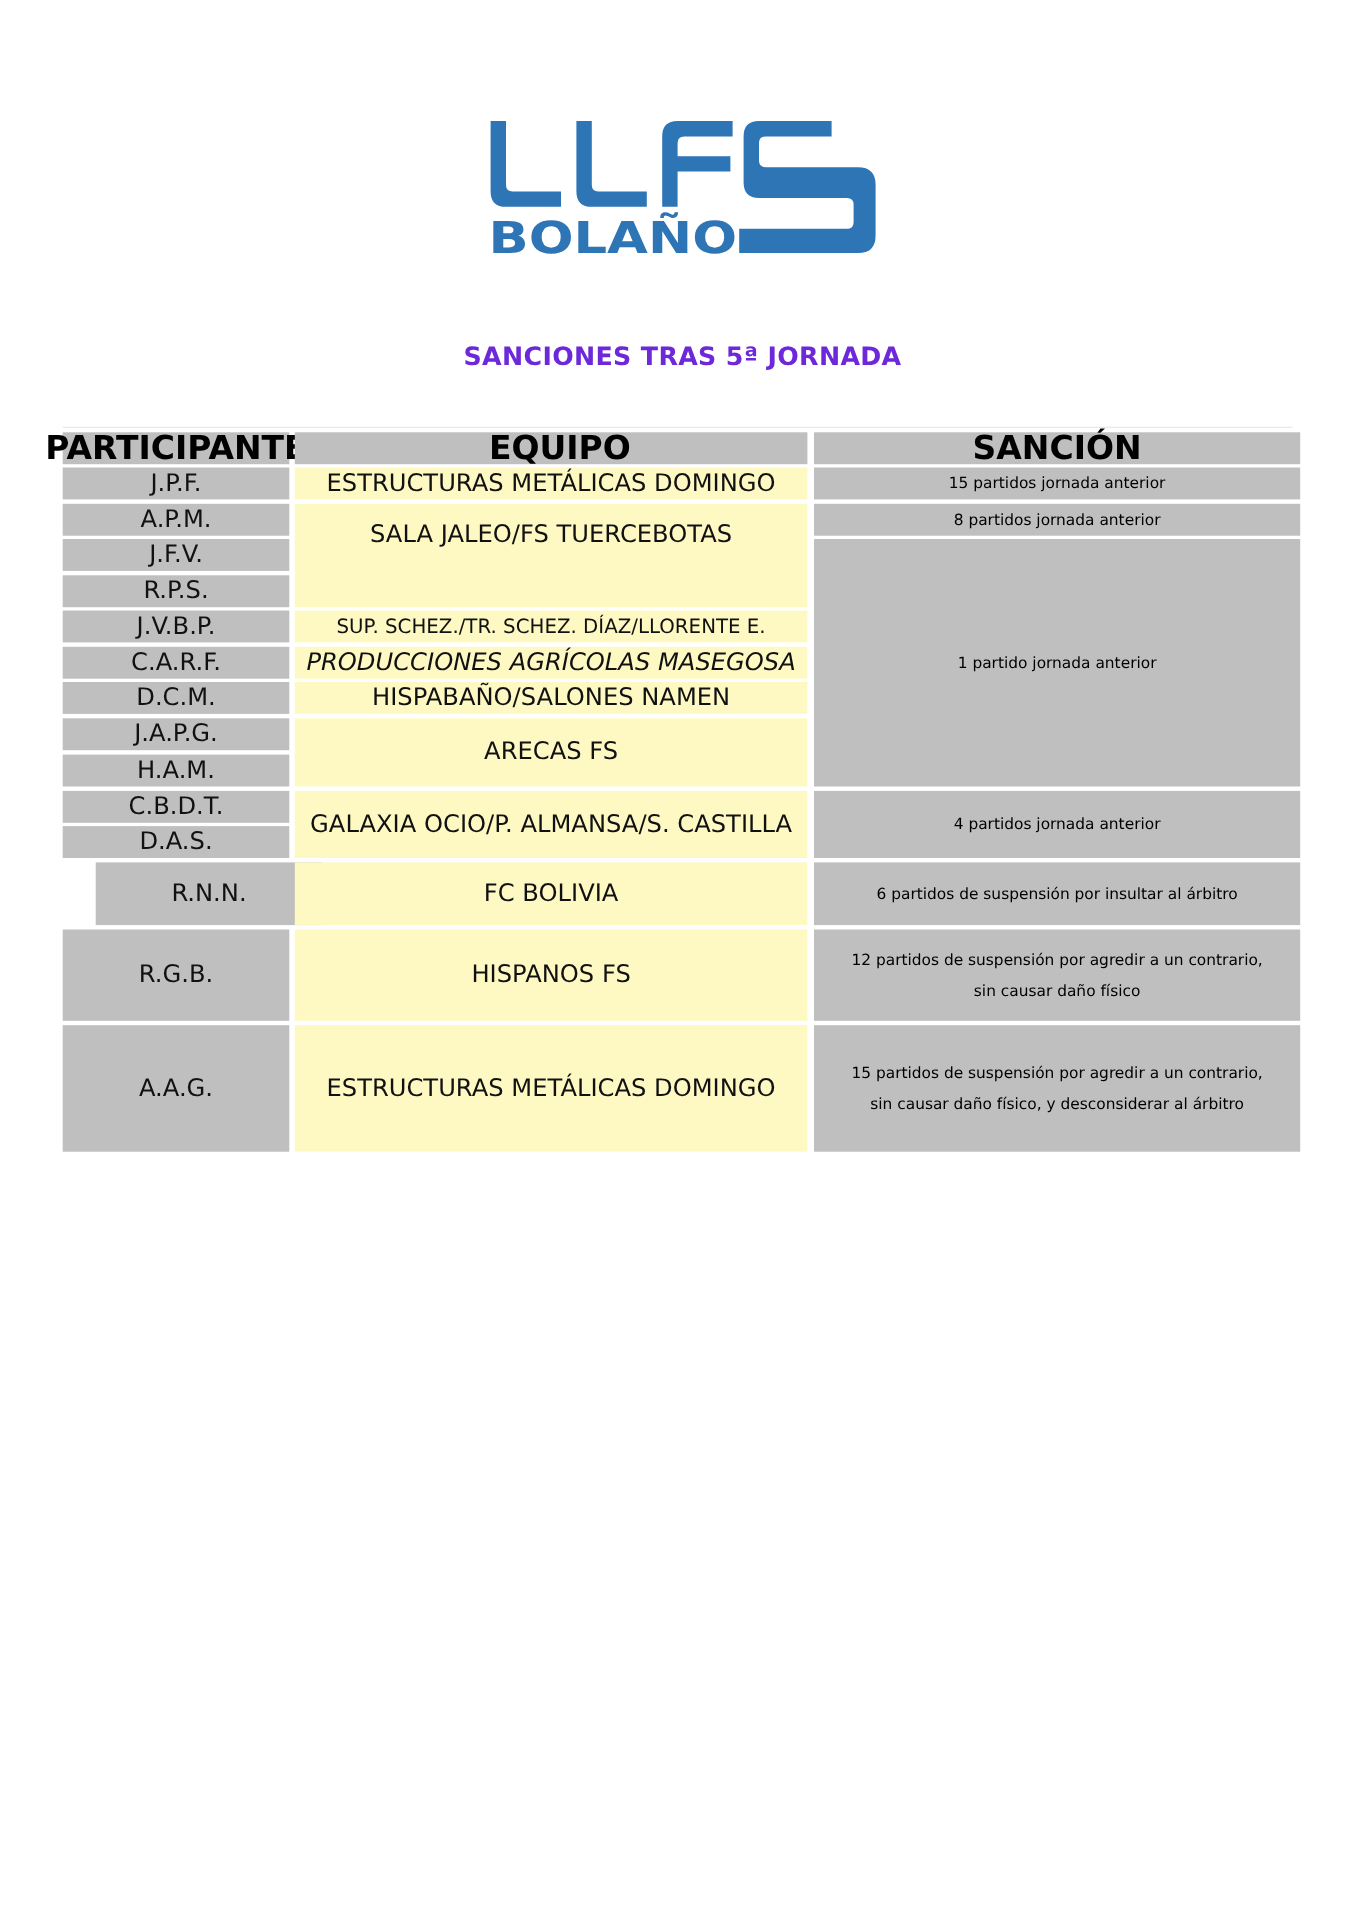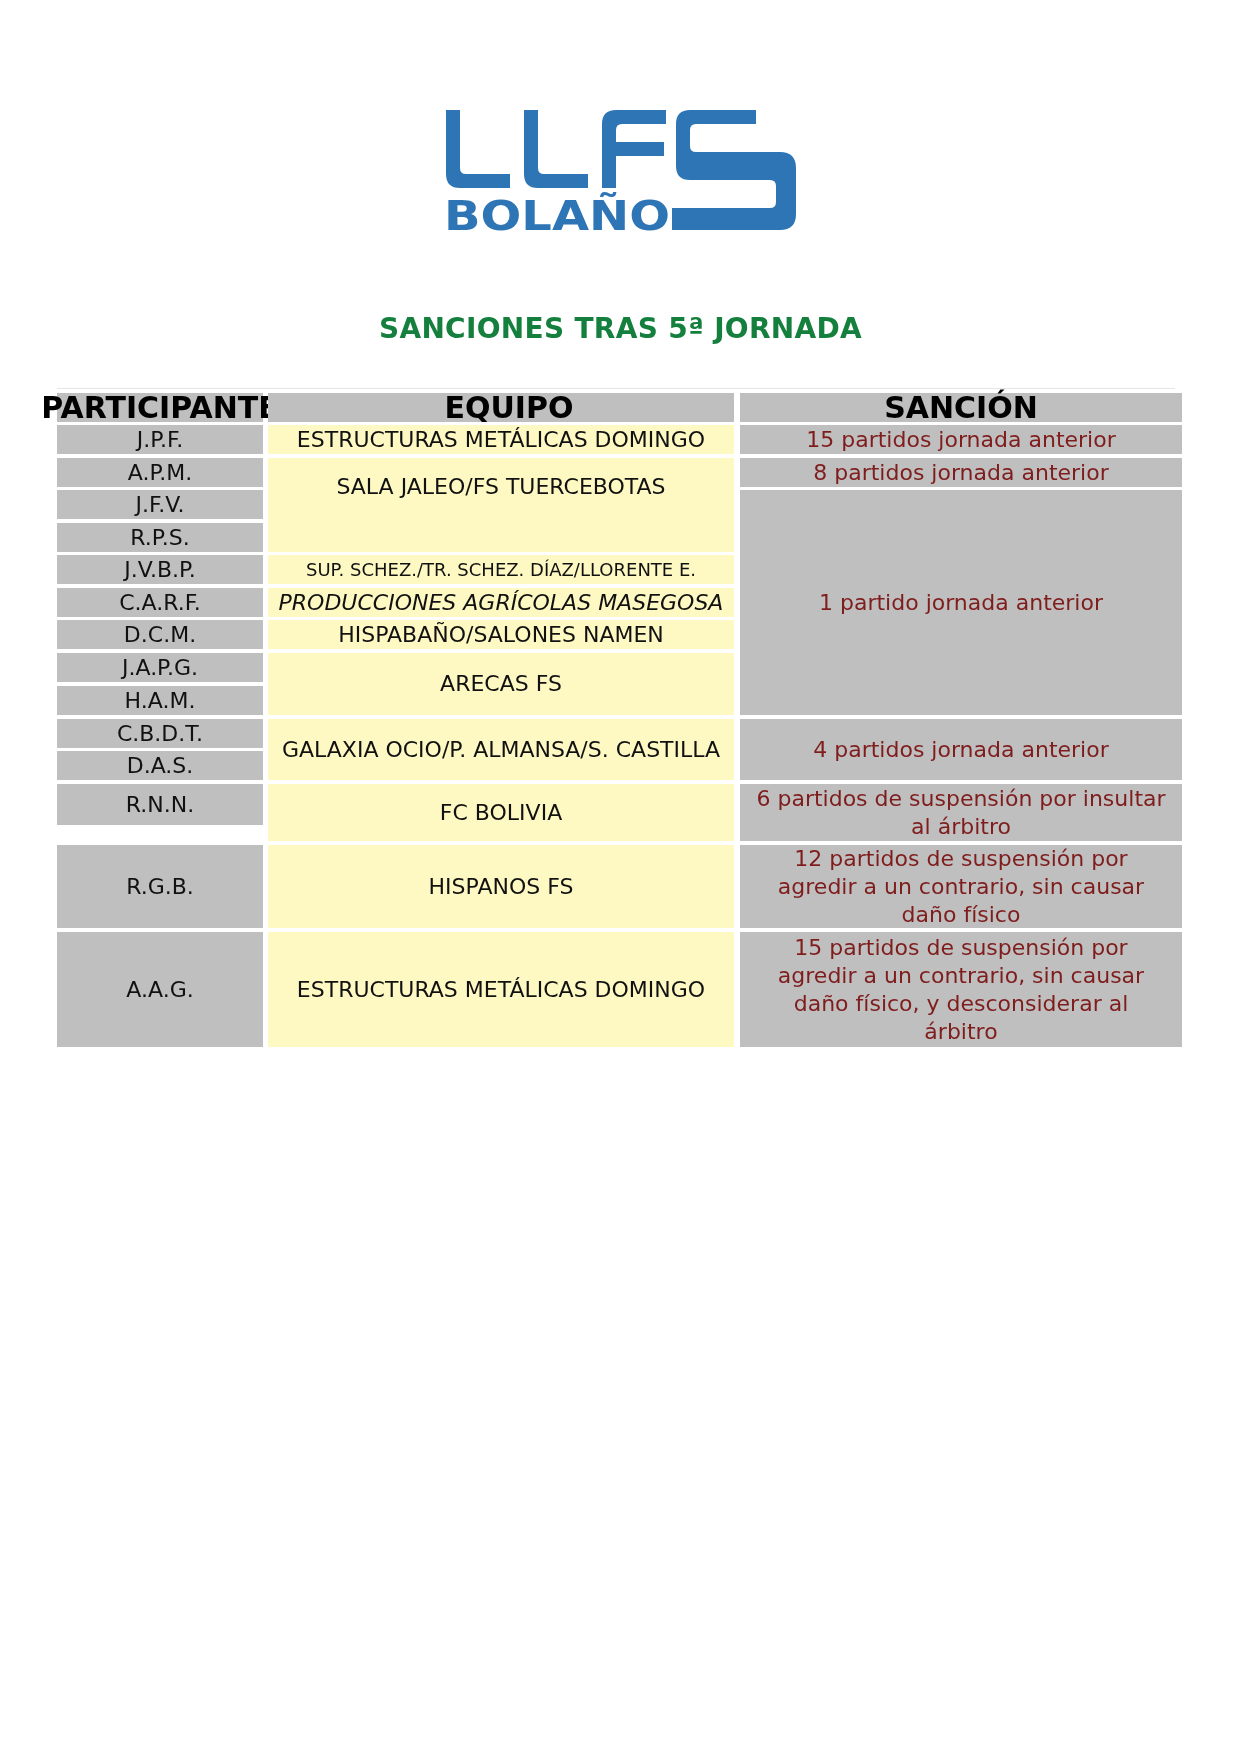--- a/index.html
+++ b/index.html
@@ -1,24 +1,24 @@
 <!DOCTYPE html>
 <html><head>
   <meta charset="utf-8">
   <style>
     html, body { margin: 0; padding: 0; background: #ffffff; }
     body { width: 1241px; height: 1754px; position: relative; overflow: hidden; font-family: "DejaVu Sans", sans-serif; }
     .logo { position: absolute; left: 440px; top: 108px; width: 370px; height: 126px; }
-    .title { position: absolute; left: 0; width: 1241px; top: 312px; text-align: center; color: #15803d; font-weight: bold; font-size: 28px; letter-spacing: 0.3px; font-family: "DejaVu Sans", sans-serif; }
+    .title { position: absolute; left: 0; width: 1241px; top: 312px; text-align: center; color: #6d28d9; font-weight: bold; font-size: 23px; letter-spacing: 0.3px; font-family: "DejaVu Sans", sans-serif; }
     .topline { position: absolute; left: 57px; top: 388px; width: 1118px; height: 1px; background: #e6e6e6; }
     .cell { position: absolute; box-sizing: border-box; display: flex; align-items: center; justify-content: center; text-align: center; font-size: 22px; line-height: 28px; color: #111; }
     .gray { background: #bfbfbf; }
     .green { background: #fef9c3; }
     .hdr { font-weight: bold; font-size: 30px; color: #000; }
-    .blue { color: #7f1d1d; font-size: 22px; padding: 0 4px; }
+    .blue { color: #000000; font-size: 14px; padding: 0 4px; }
     .small { font-size: 18px; }
     .c1 { left: 57px; width: 206px; }
     .c2 { left: 268px; width: 466px; }
     .c3 { left: 740px; width: 442px; }
   </style>
 </head>
 <body>
 
 <svg class="logo" viewBox="0 0 370 126" xmlns="http://www.w3.org/2000/svg">
   <g fill="#2e75b6">
@@ -46,21 +46,21 @@
 <div class="cell gray c1" style="top:458px;height:29px;">A.P.M.</div>
 <div class="cell gray c1" style="top:490px;height:29px;">J.F.V.</div>
 <div class="cell gray c1" style="top:523px;height:29px;">R.P.S.</div>
 <div class="cell gray c1" style="top:555px;height:29px;">J.V.B.P.</div>
 <div class="cell gray c1" style="top:588px;height:29px;">C.A.R.F.</div>
 <div class="cell gray c1" style="top:620px;height:29px;">D.C.M.</div>
 <div class="cell gray c1" style="top:653px;height:29px;">J.A.P.G.</div>
 <div class="cell gray c1" style="top:686px;height:29px;">H.A.M.</div>
 <div class="cell gray c1" style="top:719px;height:29px;">C.B.D.T.</div>
 <div class="cell gray c1" style="top:751px;height:29px;">D.A.S.</div>
-<div class="cell gray c1" style="top:784px;height:41px;">R.N.N.</div>
+<div class="cell gray c1" style="top:784px;height:57px;margin-left:30px;">R.N.N.</div>
 <div class="cell gray c1" style="top:845px;height:83px;">R.G.B.</div>
 <div class="cell gray c1" style="top:932px;height:115px;">A.A.G.</div>
 
 <div class="cell green c2" style="top:425px;height:29px;">ESTRUCTURAS METÁLICAS DOMINGO</div>
 <div class="cell green c2" style="top:458px;height:94px;">
     <span style="margin-top:-36px;">SALA JALEO/FS TUERCEBOTAS</span>
   </div>
 <div class="cell green c2 small" style="top:555px;height:29px;">SUP. SCHEZ./TR. SCHEZ. DÍAZ/LLORENTE E.</div>
 <div class="cell green c2" style="top:588px;height:29px;font-style:italic;">PRODUCCIONES AGRÍCOLAS MASEGOSA</div>
 <div class="cell green c2" style="top:620px;height:29px;">HISPABAÑO/SALONES NAMEN</div>

